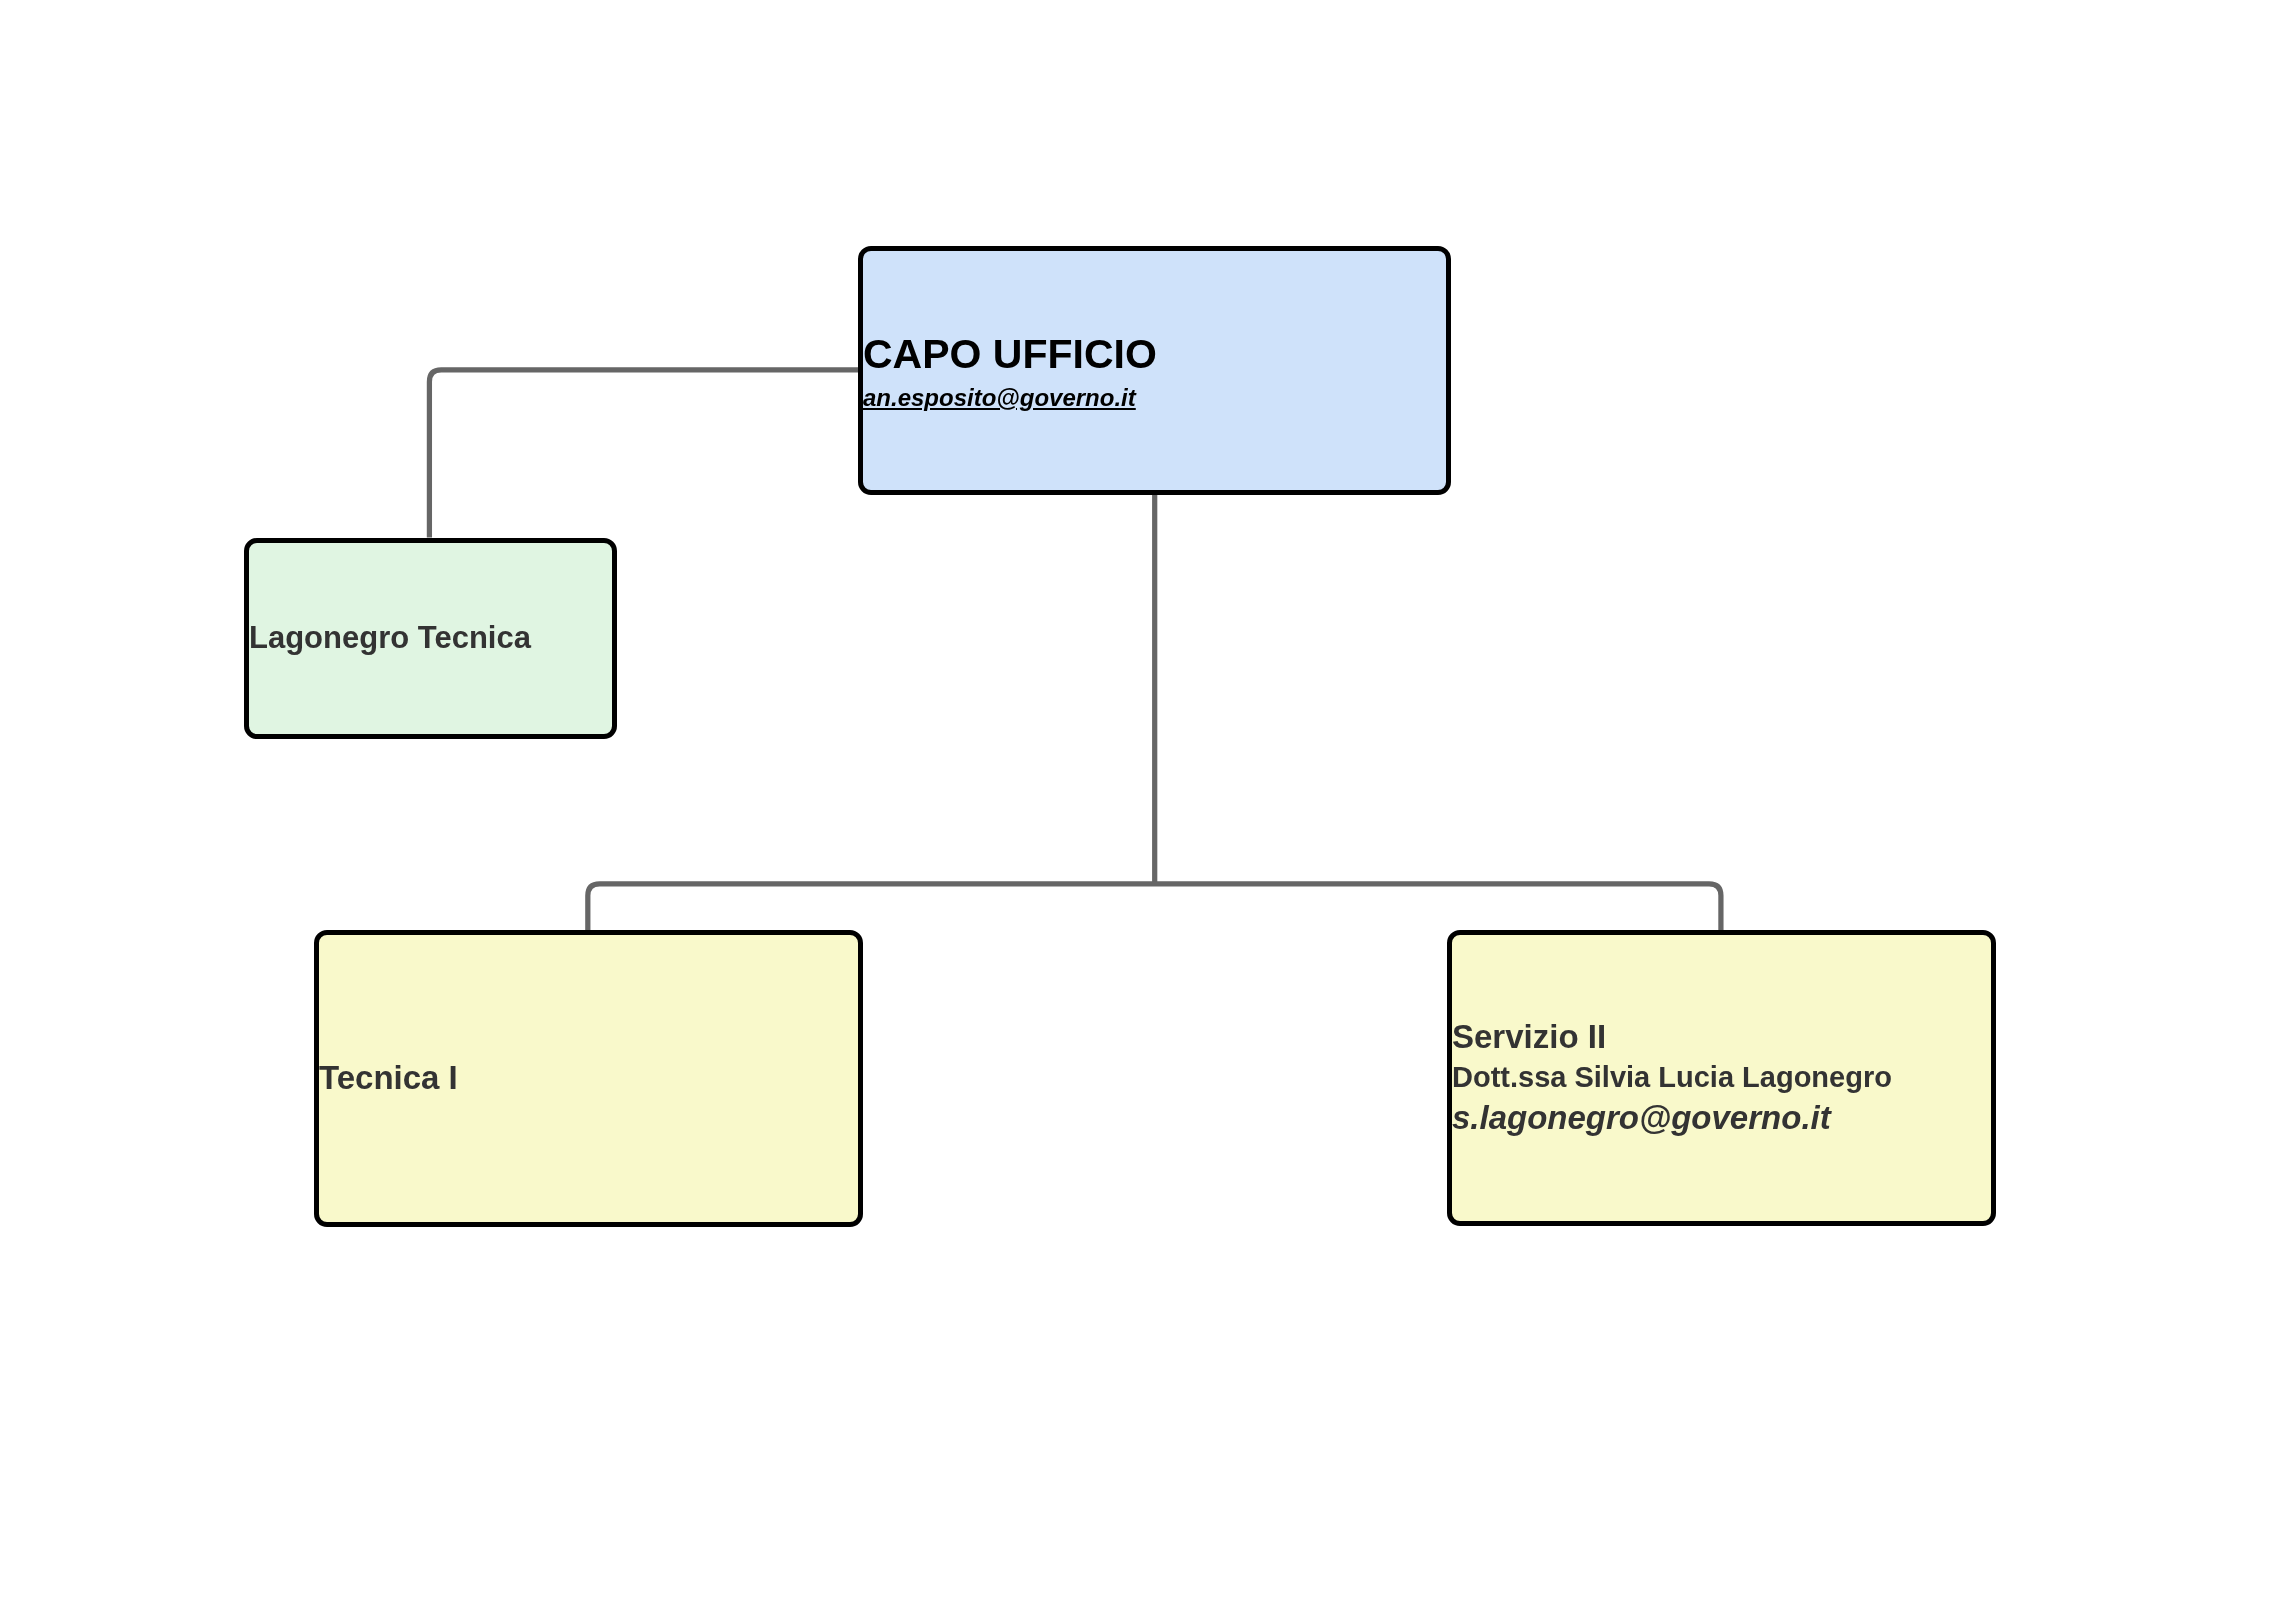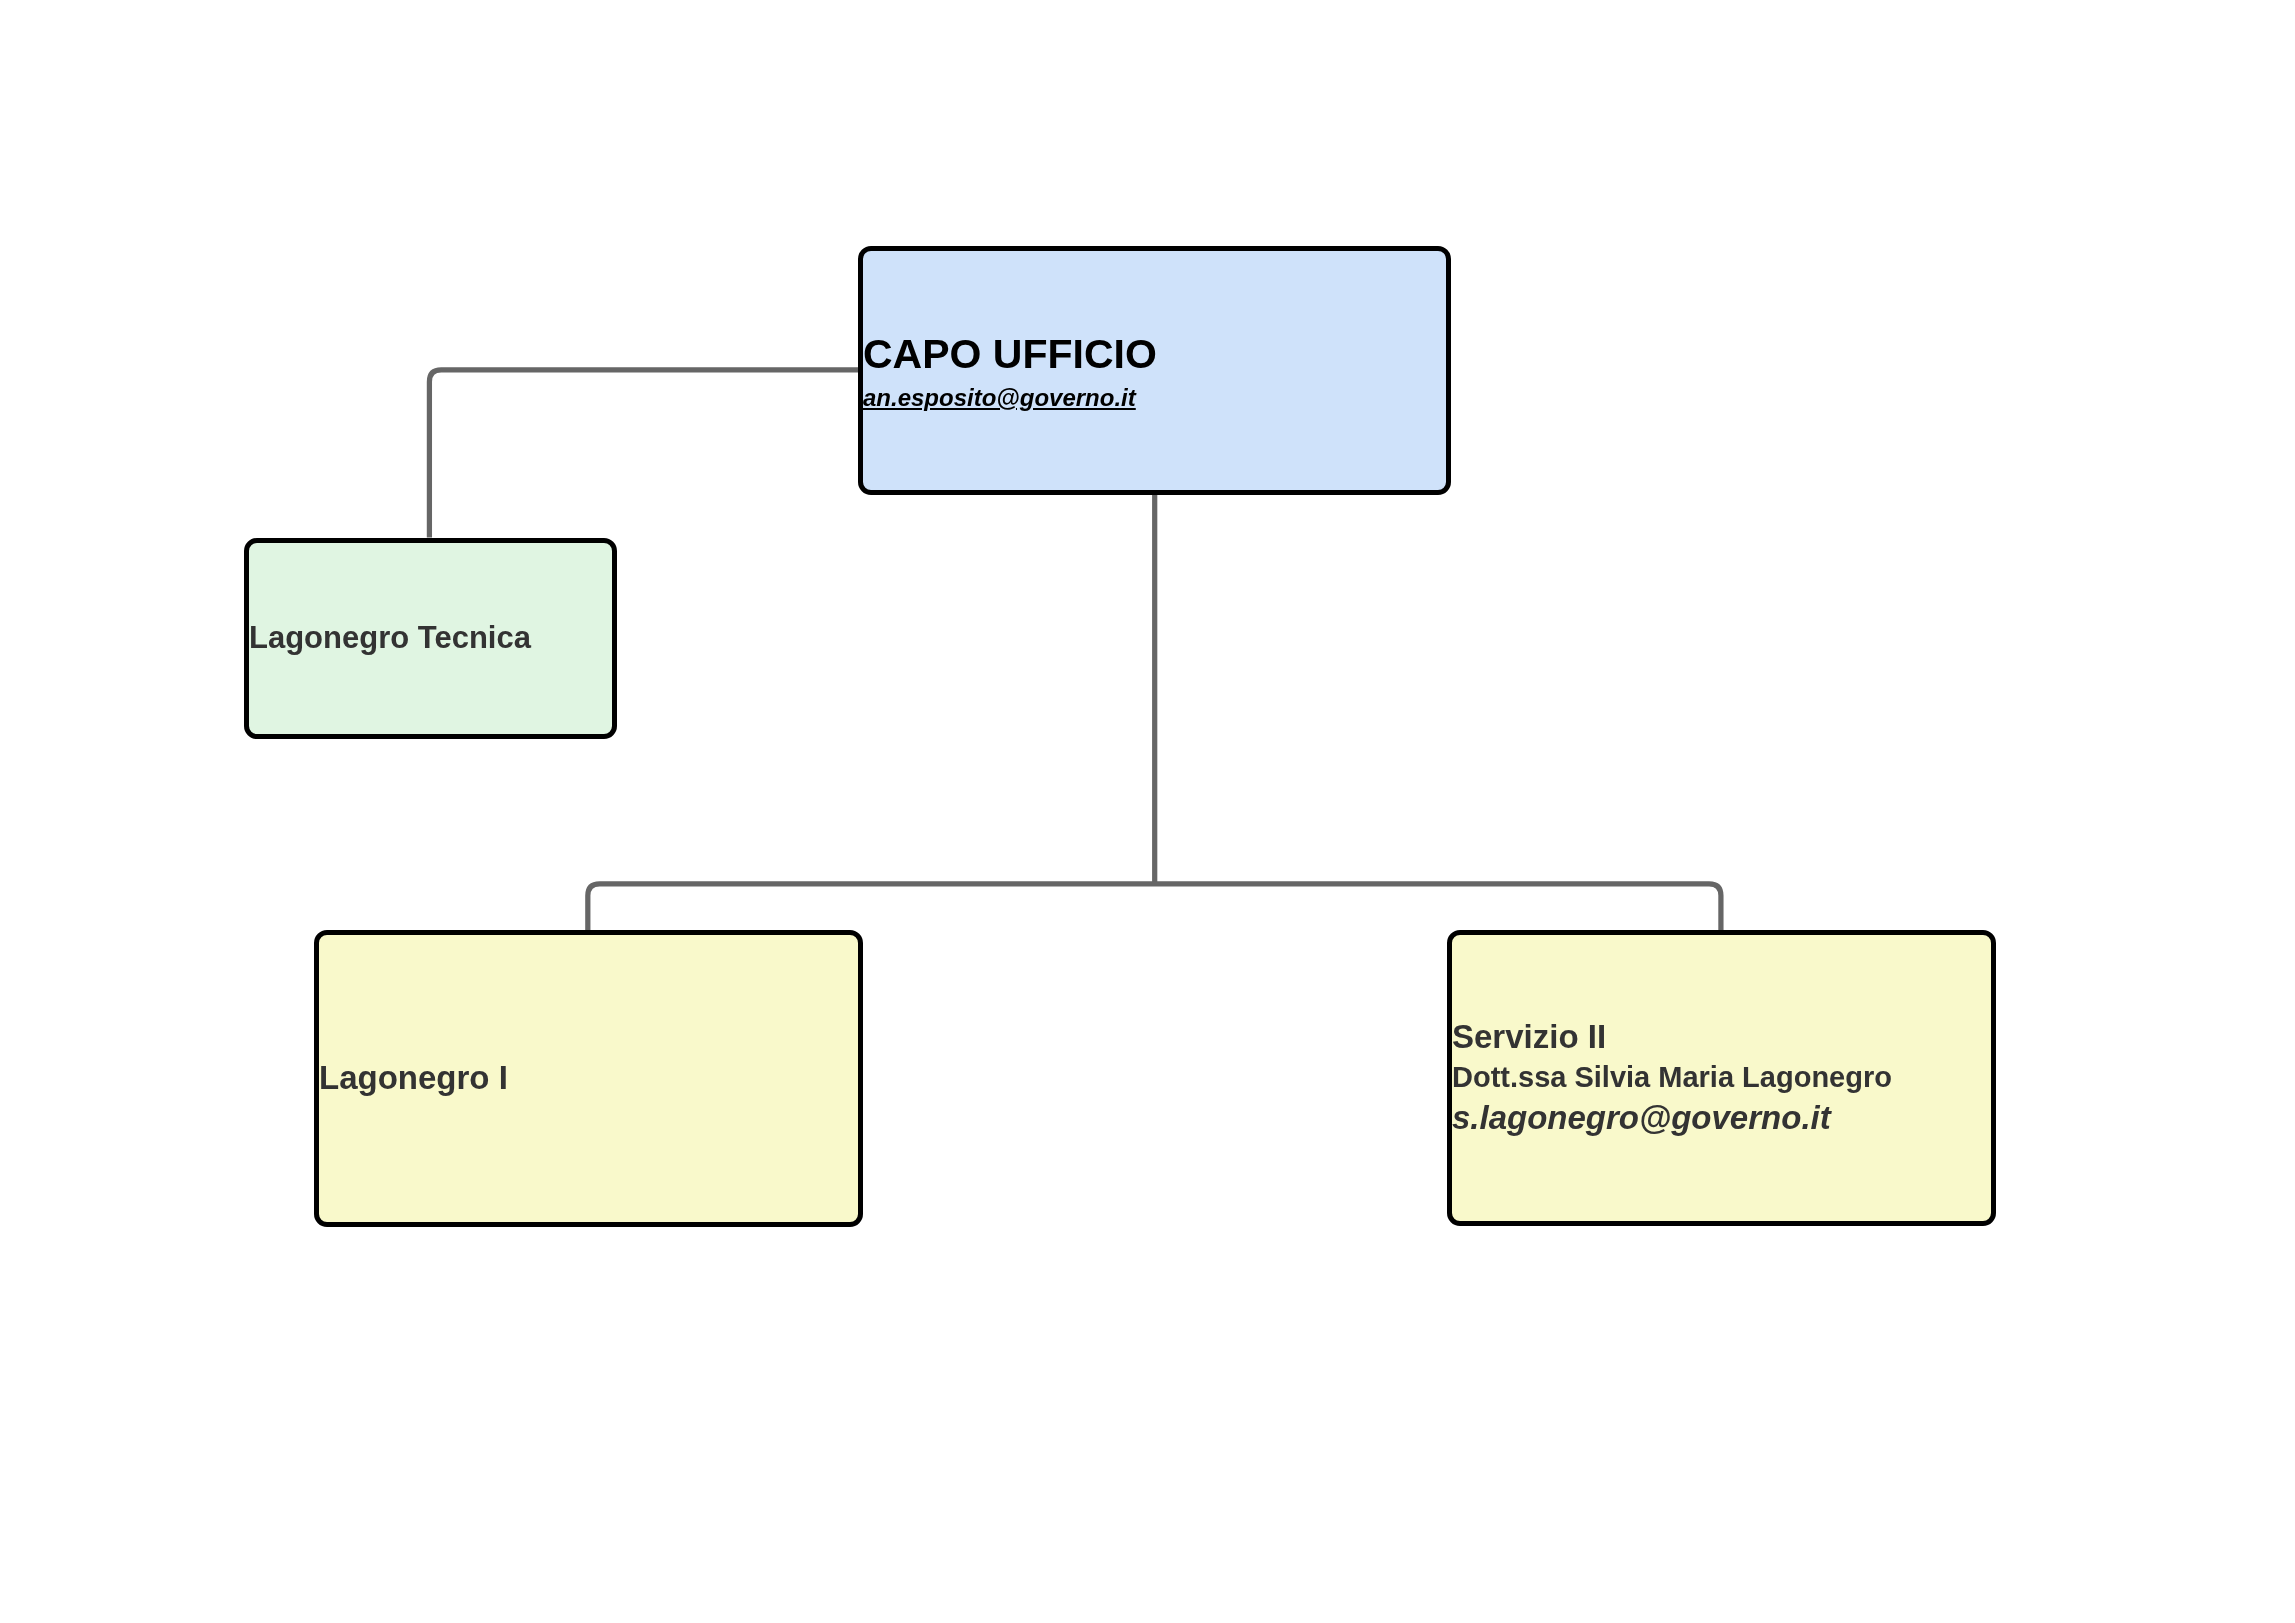--- a/index.html
+++ b/index.html
@@ -79,23 +79,23 @@
   <div class="node node-capo" style="background-color: rgb(207, 226, 250); color: rgb(0, 0, 0); border-color: rgb(0, 0, 0);">
     <div class="line title">CAPO UFFICIO</div>
     <div class="line email">an.esposito@governo.it</div>
   </div>
 
   <div class="node node-segreteria" style="background-color: rgb(224, 245, 226); color: rgb(51, 51, 51); border-color: rgb(0, 0, 0);">
     <div class="line title">Lagonegro Tecnica</div>
   </div>
 
   <div class="node node-servizio1" style="background-color: rgb(249, 249, 203); color: rgb(51, 51, 51); border-color: rgb(0, 0, 0);">
-    <div class="line title">Lagonegro I</div>
+    <div class="line title">Tecnica I</div>
   </div>
 
   <div class="node node-servizio2" style="background-color: rgb(249, 249, 203); color: rgb(51, 51, 51); border-color: rgb(0, 0, 0);">
     <div class="line title">Servizio II</div>
-    <div class="line subtitle">Dott.ssa Silvia Maria Lagonegro</div>
+    <div class="line subtitle">Dott.ssa Silvia Lucia Lagonegro</div>
     <div class="line email">s.lagonegro@governo.it</div>
   </div>
 
 </div>
 
 
 </body></html>

